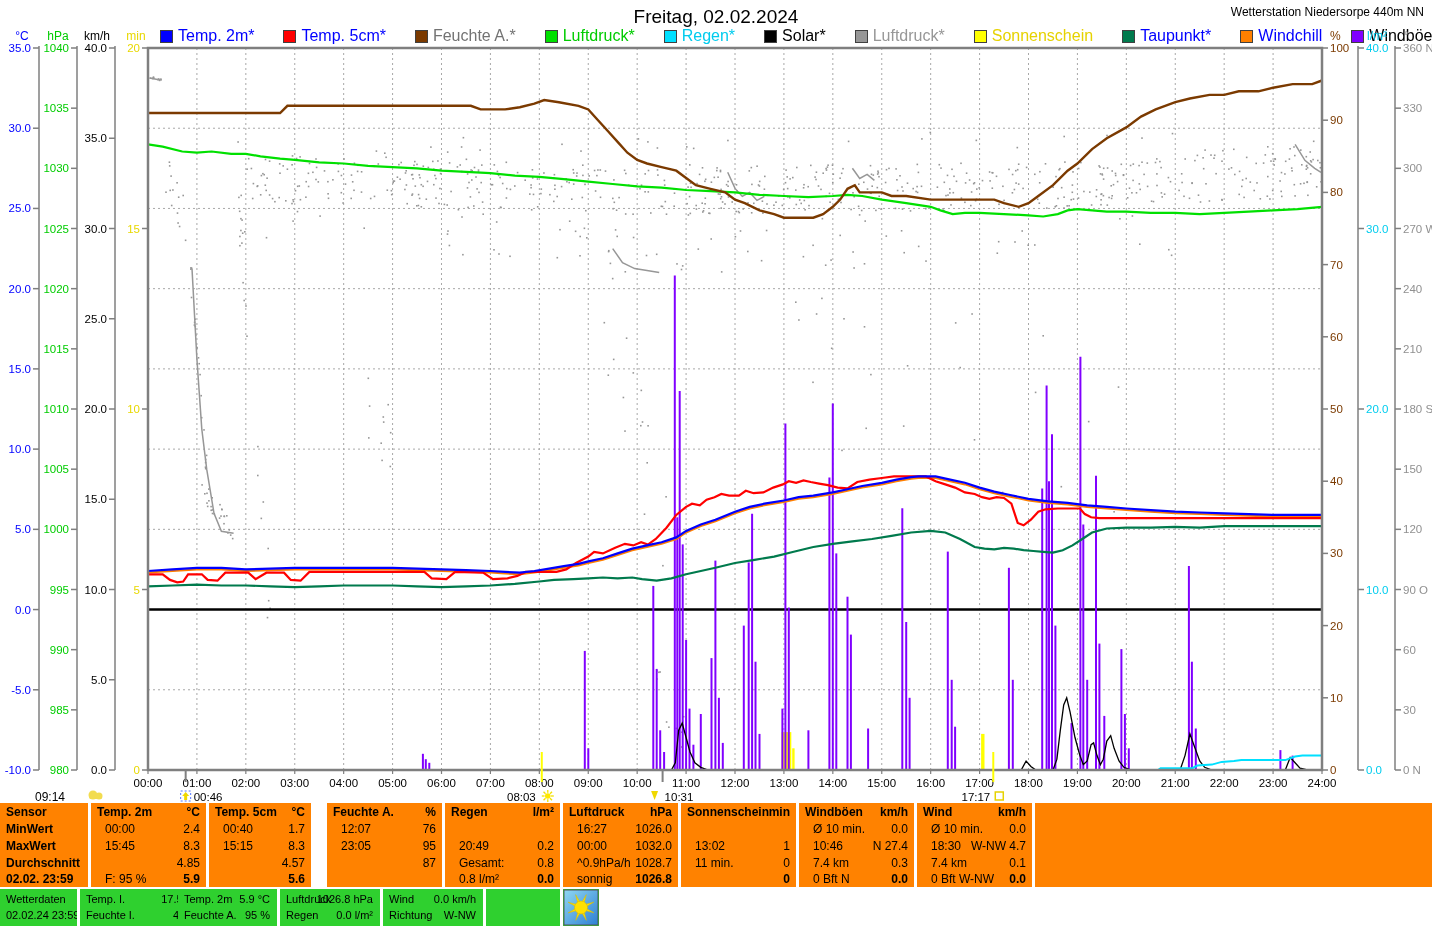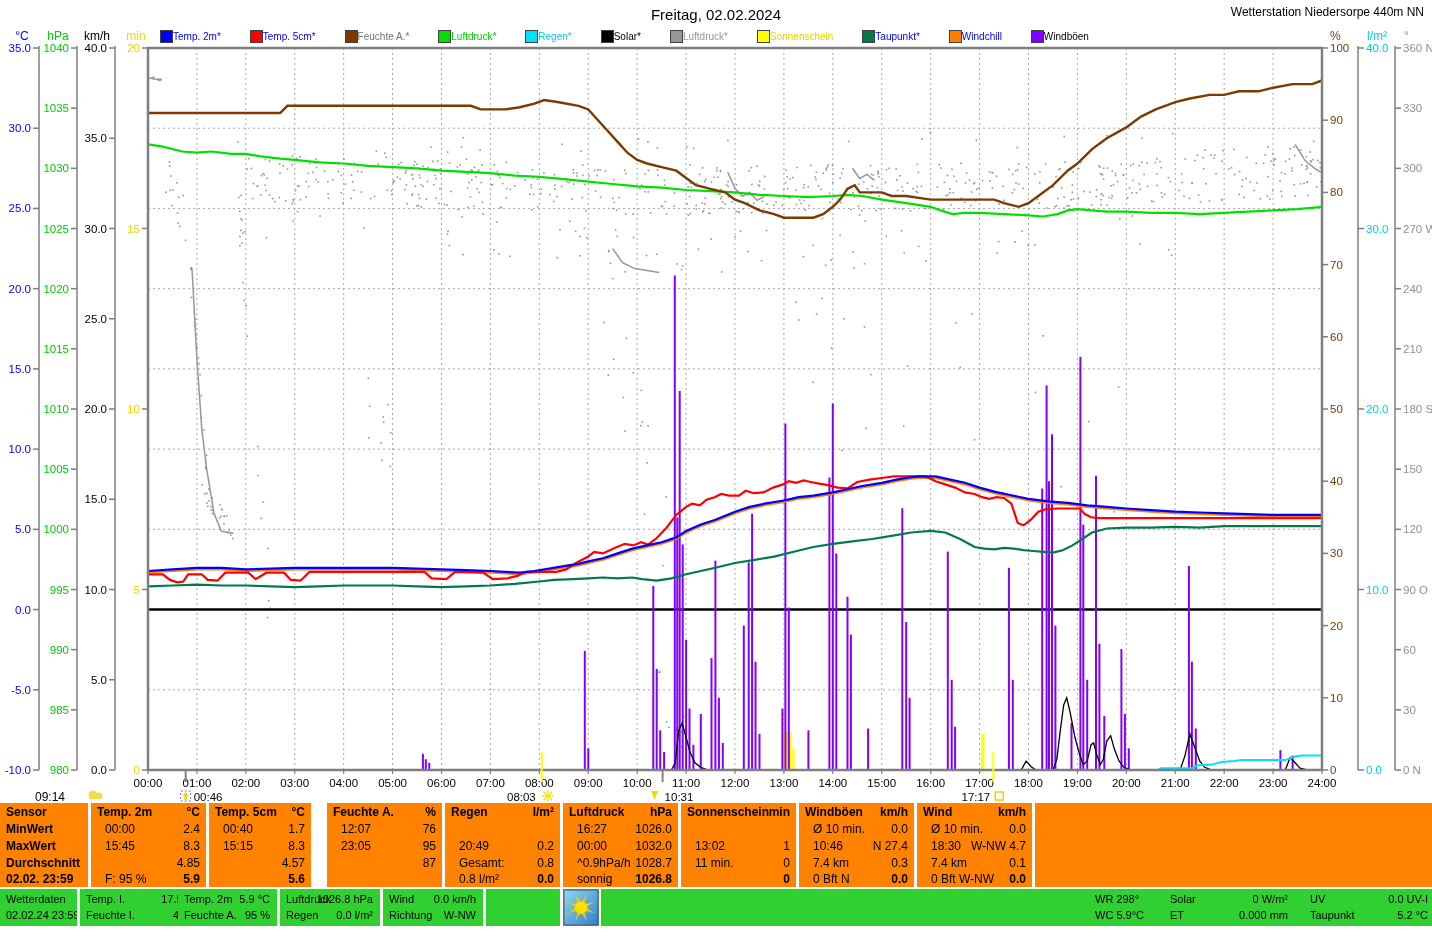--- a/index.html
+++ b/index.html
@@ -1,21 +1,21 @@
 <!DOCTYPE html>
 <html><head>
 <meta charset="utf-8">
 <style>
   html,body{margin:0;padding:0;background:#fff;}
   .page{position:relative;width:1432px;height:931px;background:#fff;overflow:hidden;
         font-family:"Liberation Sans", sans-serif;}
-  .title{position:absolute;top:6px;left:0;width:100%;text-align:center;font-size:15px;color:#000;}
+  .title{position:absolute;top:6px;left:0;width:100%;text-align:center;font-size:19px;color:#000;}
   .station{position:absolute;top:5px;right:8px;font-size:12px;color:#000;}
   .legend{position:absolute;top:28px;left:160px;display:flex;gap:29px;align-items:center;height:16px;}
-  .legend-item{display:flex;align-items:center;font-size:10px;white-space:nowrap;}
+  .legend-item{display:flex;align-items:center;gap:5px;font-size:16px;white-space:nowrap;}
   .legend-swatch{width:11px;height:11px;border:1px solid #404040;display:inline-block;}
   #chart-svg{position:absolute;top:0;left:0;}
   .stats-bar{position:absolute;top:803px;left:0;width:1432px;height:84px;background:#fff;}
   .scol{position:absolute;top:0;height:84px;background:#ff8200;color:#000;font-size:12px;overflow:hidden;}
   .srow{position:absolute;left:6px;right:4px;height:17px;line-height:17px;white-space:nowrap;}
   .bold{font-weight:bold;}
   .lt{position:absolute;left:8px;}
   .lt0{position:absolute;left:0;}
   .rt{position:absolute;right:2px;}
   .info-bar{position:absolute;top:889px;left:0;width:1432px;height:37px;background:#fff;}
@@ -1554,34 +1554,14 @@
             <polygon points="21.3,23.5 23.4,31.4 19.3,24.4"></polygon>
             <polygon points="16.7,24.4 12.7,31.4 14.8,23.6"></polygon>
             <polygon points="13.0,21.8 5.1,23.9 12.1,19.8"></polygon>
             <polygon points="12.1,17.2 5.1,13.2 12.9,15.3"></polygon>
             <polygon points="14.7,13.5 12.6,5.6 16.7,12.6"></polygon>
             <polygon points="19.3,12.6 23.3,5.6 21.2,13.4"></polygon>
             <polygon points="23.0,15.2 30.9,13.1 23.9,17.2"></polygon>
             <circle cx="18" cy="18.5" r="6.5"></circle>
           </g>
         </svg></div>
-      <div class="gcell" style="left: 601px; width: 831px;">
-        <div class="grow" style="top: 2px; left: 494px; right: auto;">WR 298°</div>
-        <div class="grow" style="top: 18px; left: 494px; right: auto;">WC 5.9°C</div>
-        <div class="grow" style="top: 2px; left: 569px; right: auto; width: 120px;">
-          <span class="lt0">Solar</span>
-          <span class="rt">0 W/m²</span>
-        </div>
-        <div class="grow" style="top: 18px; left: 569px; right: auto; width: 120px;">
-          <span class="lt0">ET</span>
-          <span class="rt">0.000 mm</span>
-        </div>
-        <div class="grow" style="top: 2px; left: 709px; right: auto; width: 120px;">
-          <span class="lt0">UV</span>
-          <span class="rt">0.0 UV-I</span>
-        </div>
-        <div class="grow" style="top: 18px; left: 709px; right: auto; width: 120px;">
-          <span class="lt0">Taupunkt</span>
-          <span class="rt">5.2 °C</span>
-        </div>
-      </div>
     </div>
 </div>
 
 </body></html>

